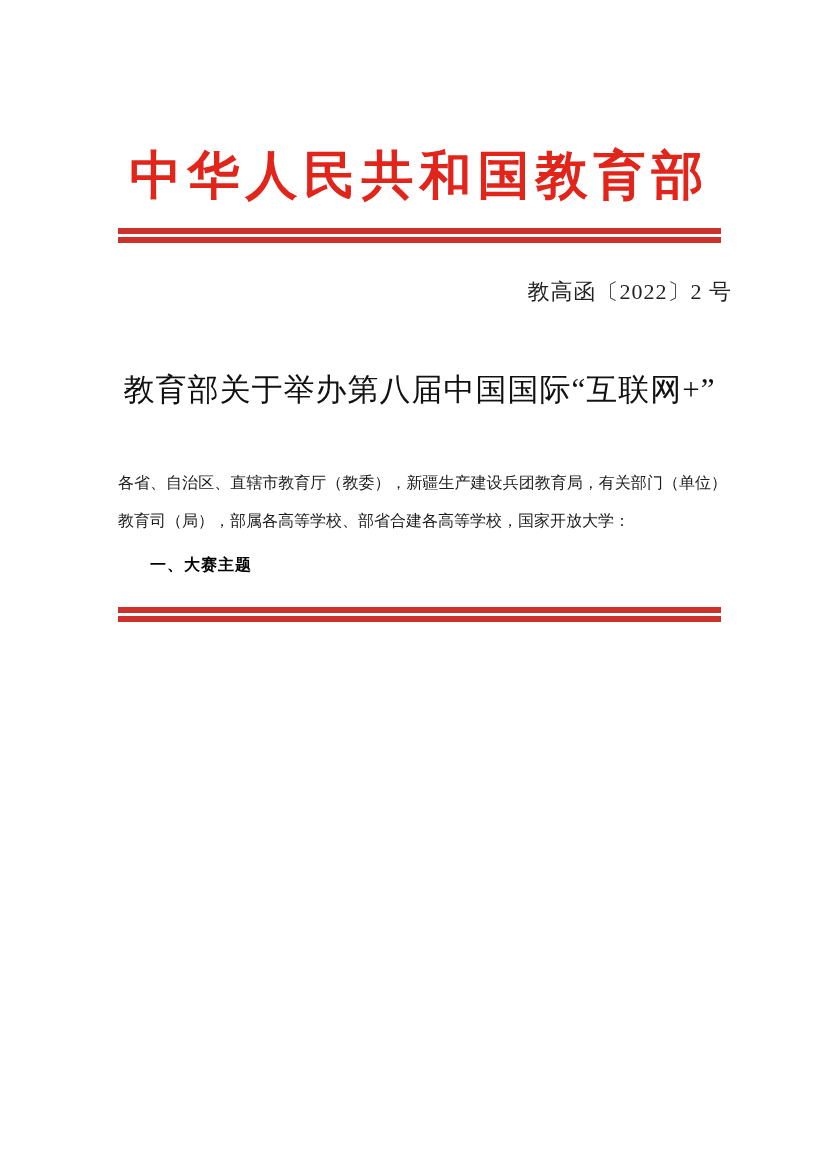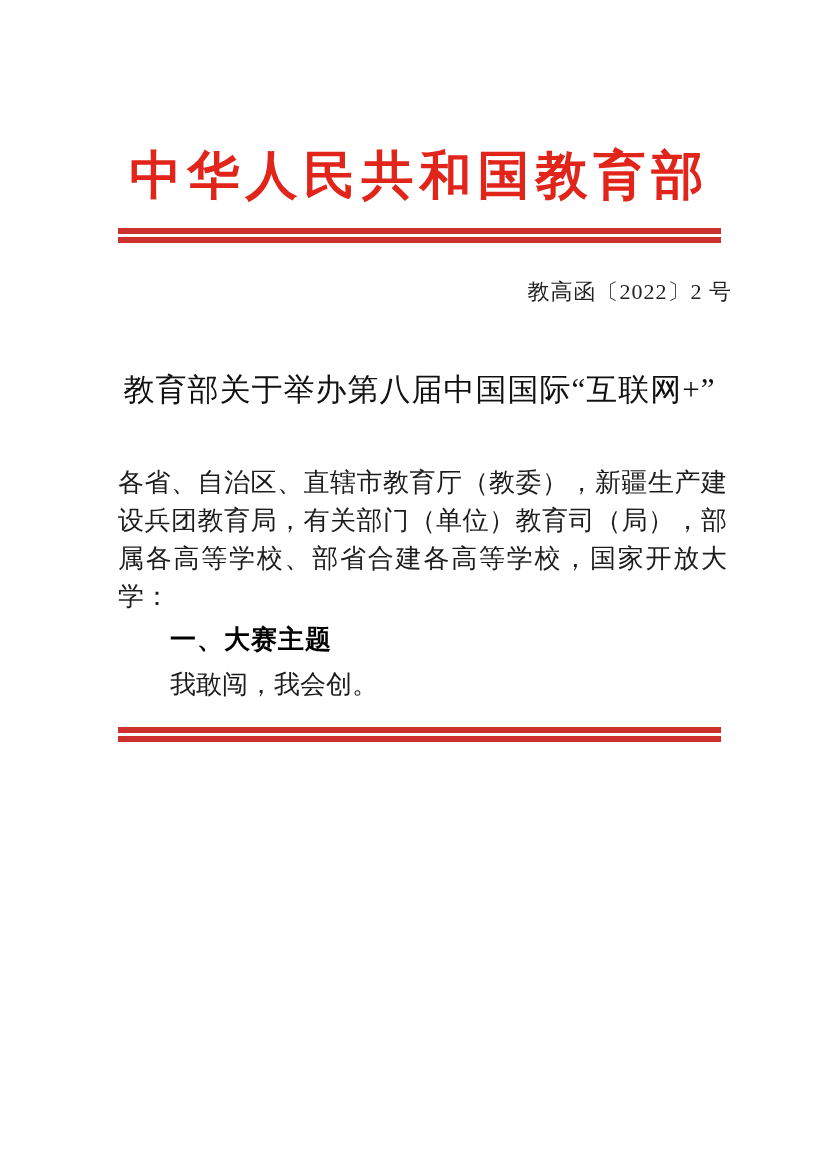--- a/index.html
+++ b/index.html
@@ -49,29 +49,29 @@
     text-align: center;
     font-size: 31px;
     font-weight: normal;
     color: #111111;
     line-height: 48px;
     letter-spacing: 1px;
   }
   .body-text {
     margin: 38px 103px 0 103px;
     width: 621px;
-    font-size: 26px;
+    font-size: 16px;
     line-height: 38px;
     color: #1c1c1c;
     text-align: justify;
     text-justify: inter-ideograph;
   }
   .para-indent { text-indent: 2em; }
   .section-heading {
-    font-family: Liberation Mono, monospace;
+    font-family: Liberation Serif, serif;
     font-weight: bold;
     color: #000000;
     text-indent: 2em;
     letter-spacing: 1px;
   }
 </style>
 </head>
 <body>
 
 <div class="page">
@@ -85,21 +85,20 @@
 
   <div class="doc-number">教高函〔2022〕2 号</div>
 
   <div class="doc-title">
     <div>教育部关于举办第八届中国国际“互联网+”</div>
   </div>
 
   <div class="body-text">
     <p>各省、自治区、直辖市教育厅（教委），新疆生产建设兵团教育局，有关部门（单位）教育司（局），部属各高等学校、部省合建各高等学校，国家开放大学：</p>
     <p class="section-heading">一、大赛主题</p>
-    <p class="para-indent">我敢闯，我会创。</p>
   </div>
 
   <div class="rule rule-bottom">
     <div class="bar-thin"></div>
     <div class="bar-thick"></div>
   </div>
 
 </div>
 
 </body></html>

